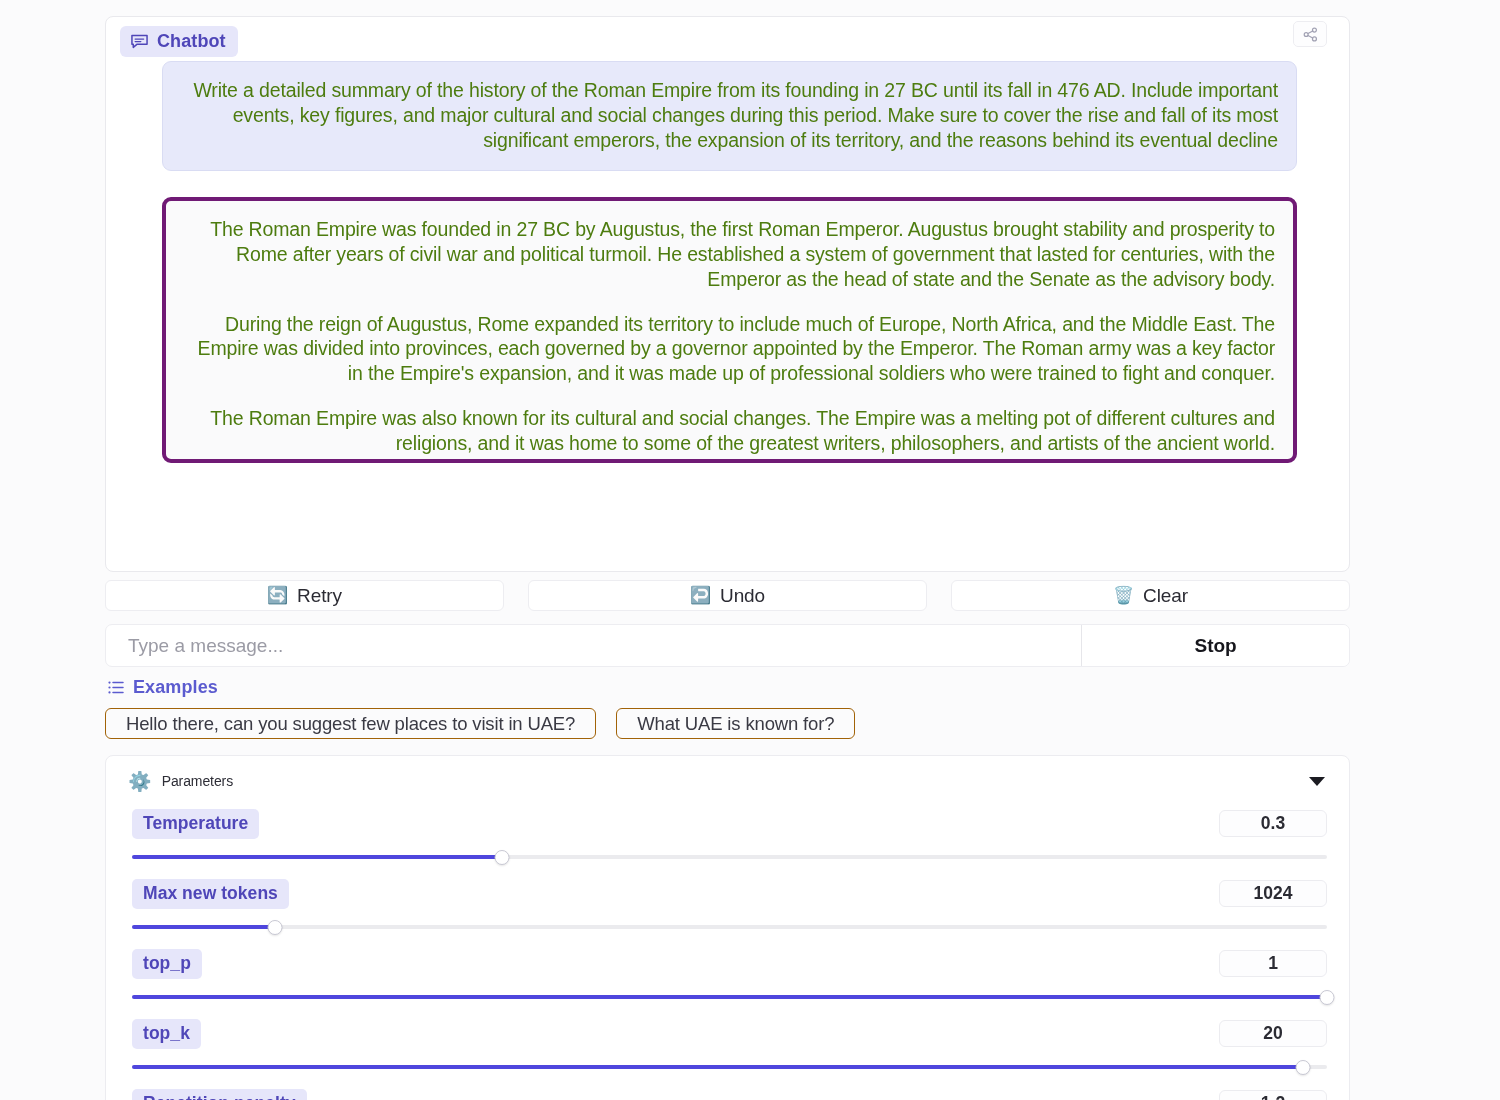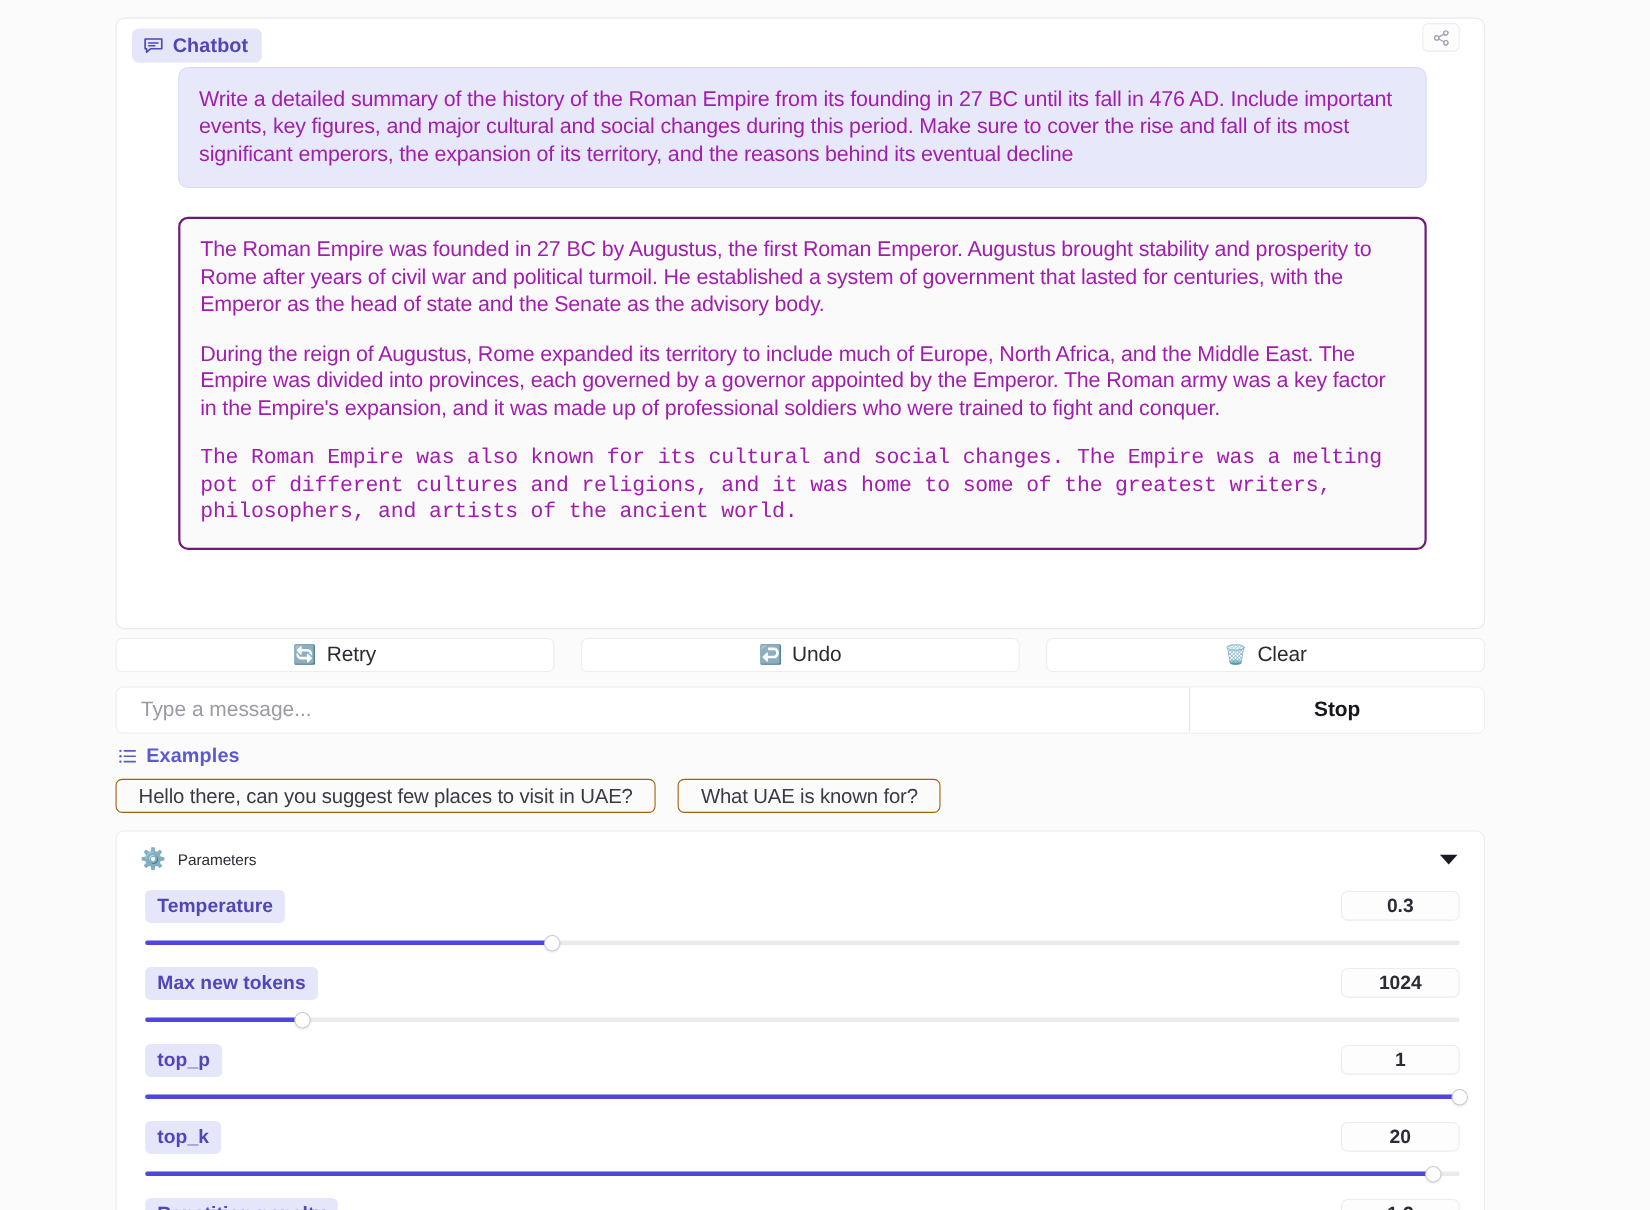--- a/index.html
+++ b/index.html
@@ -71,36 +71,37 @@
   }
 
   .msg-row { display: flex; margin-bottom: 26px; }
   .msg-row.user { justify-content: flex-start; }
 
   .bubble {
     border-radius: 9px;
     padding: 16px 18px 18px 18px;
     font-size: 19.5px;
     line-height: 1.27;
-    color: #a21caf;
+    color: #4d7c0f;
     letter-spacing: -0.15px;
+    text-align: right;
   }
   .bubble.user {
     background: #e7e9fa;
     border: 1px solid #d9dcf3;
     width: 1135px;
   }
   .bubble.bot {
     background: #fafafb;
-    border: 2px solid #701a75;
+    border: 4px solid #701a75;
     width: 1135px;
-    padding-bottom: 16px;
+    padding-bottom: 0;
   }
   .bubble.bot p { margin-bottom: 20px; }
-  .bubble.bot p:last-child { margin-bottom: 4px; font-family: Liberation Mono, monospace; }
+  .bubble.bot p:last-child { margin-bottom: 4px; }
 
   
   .btn-row {
     display: flex;
     gap: 24px;
     margin-top: 8px;
   }
   .act-btn {
     flex: 1;
     height: 31px;

